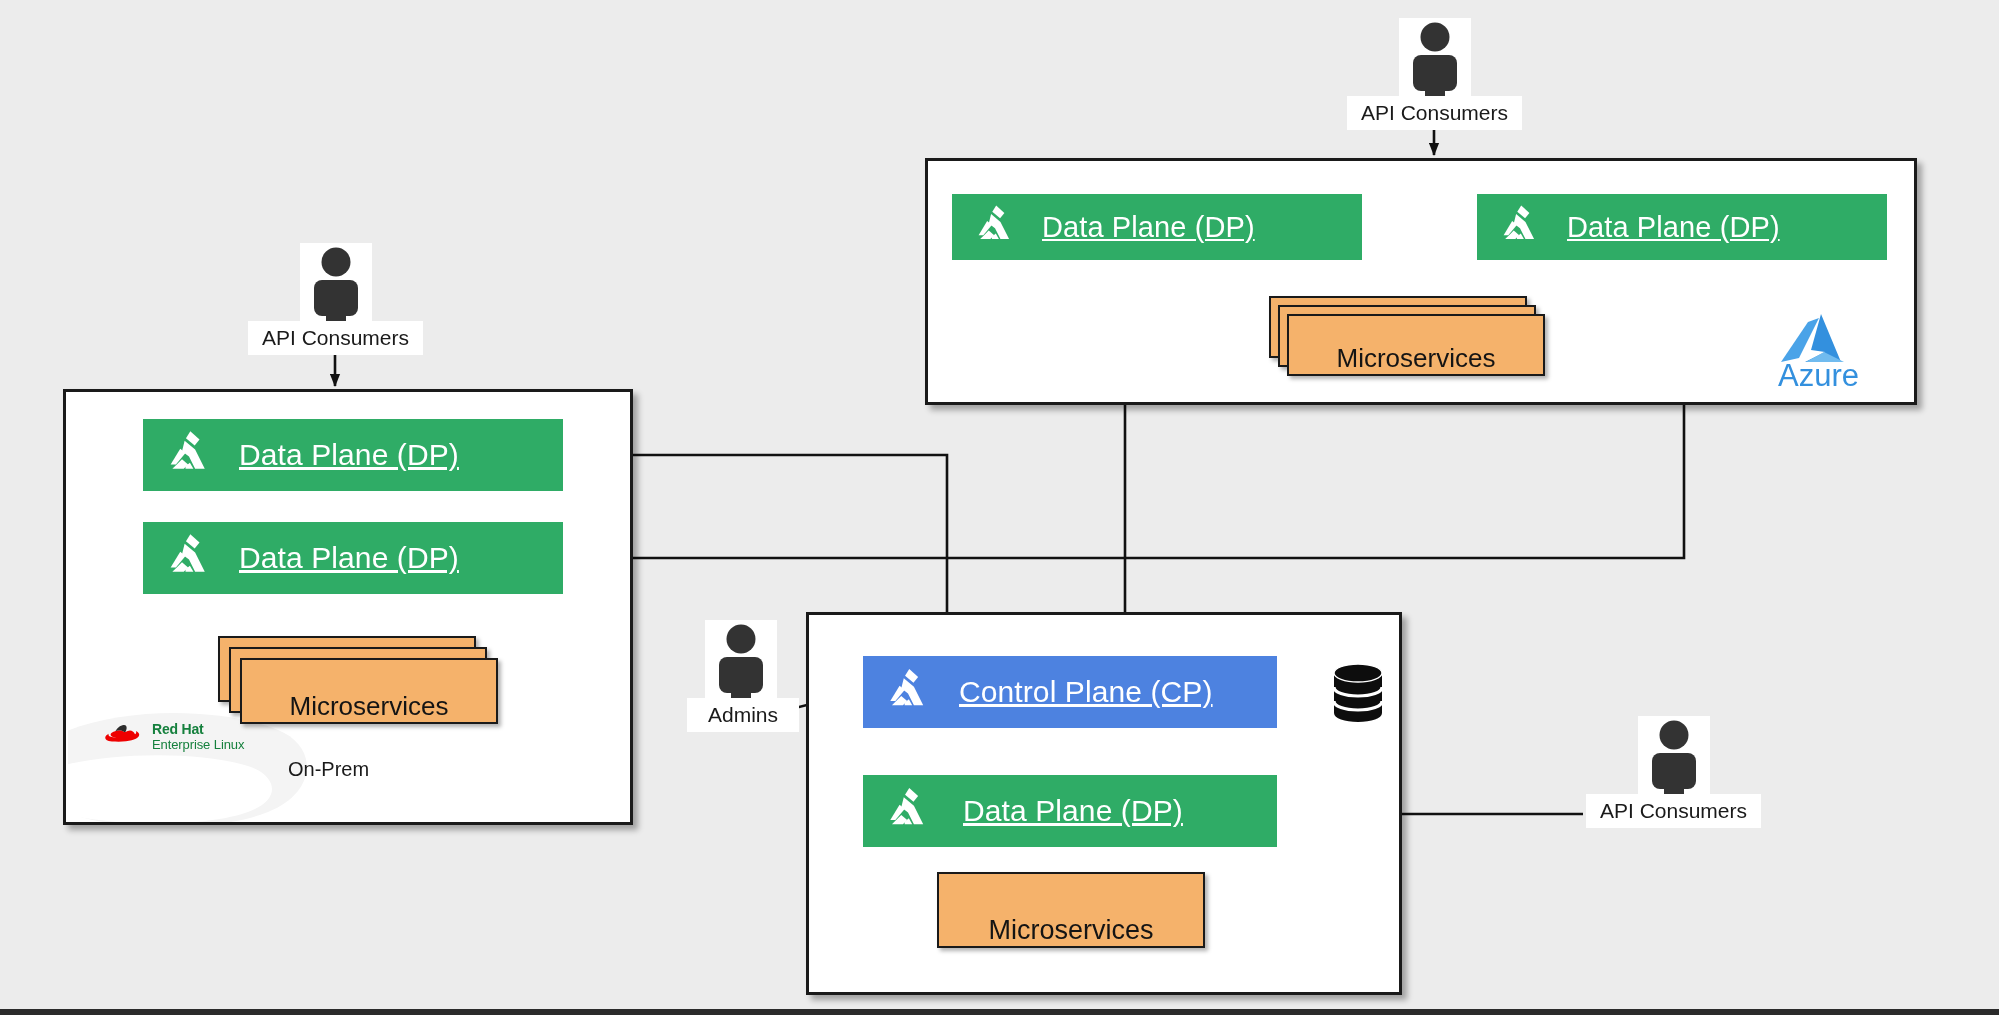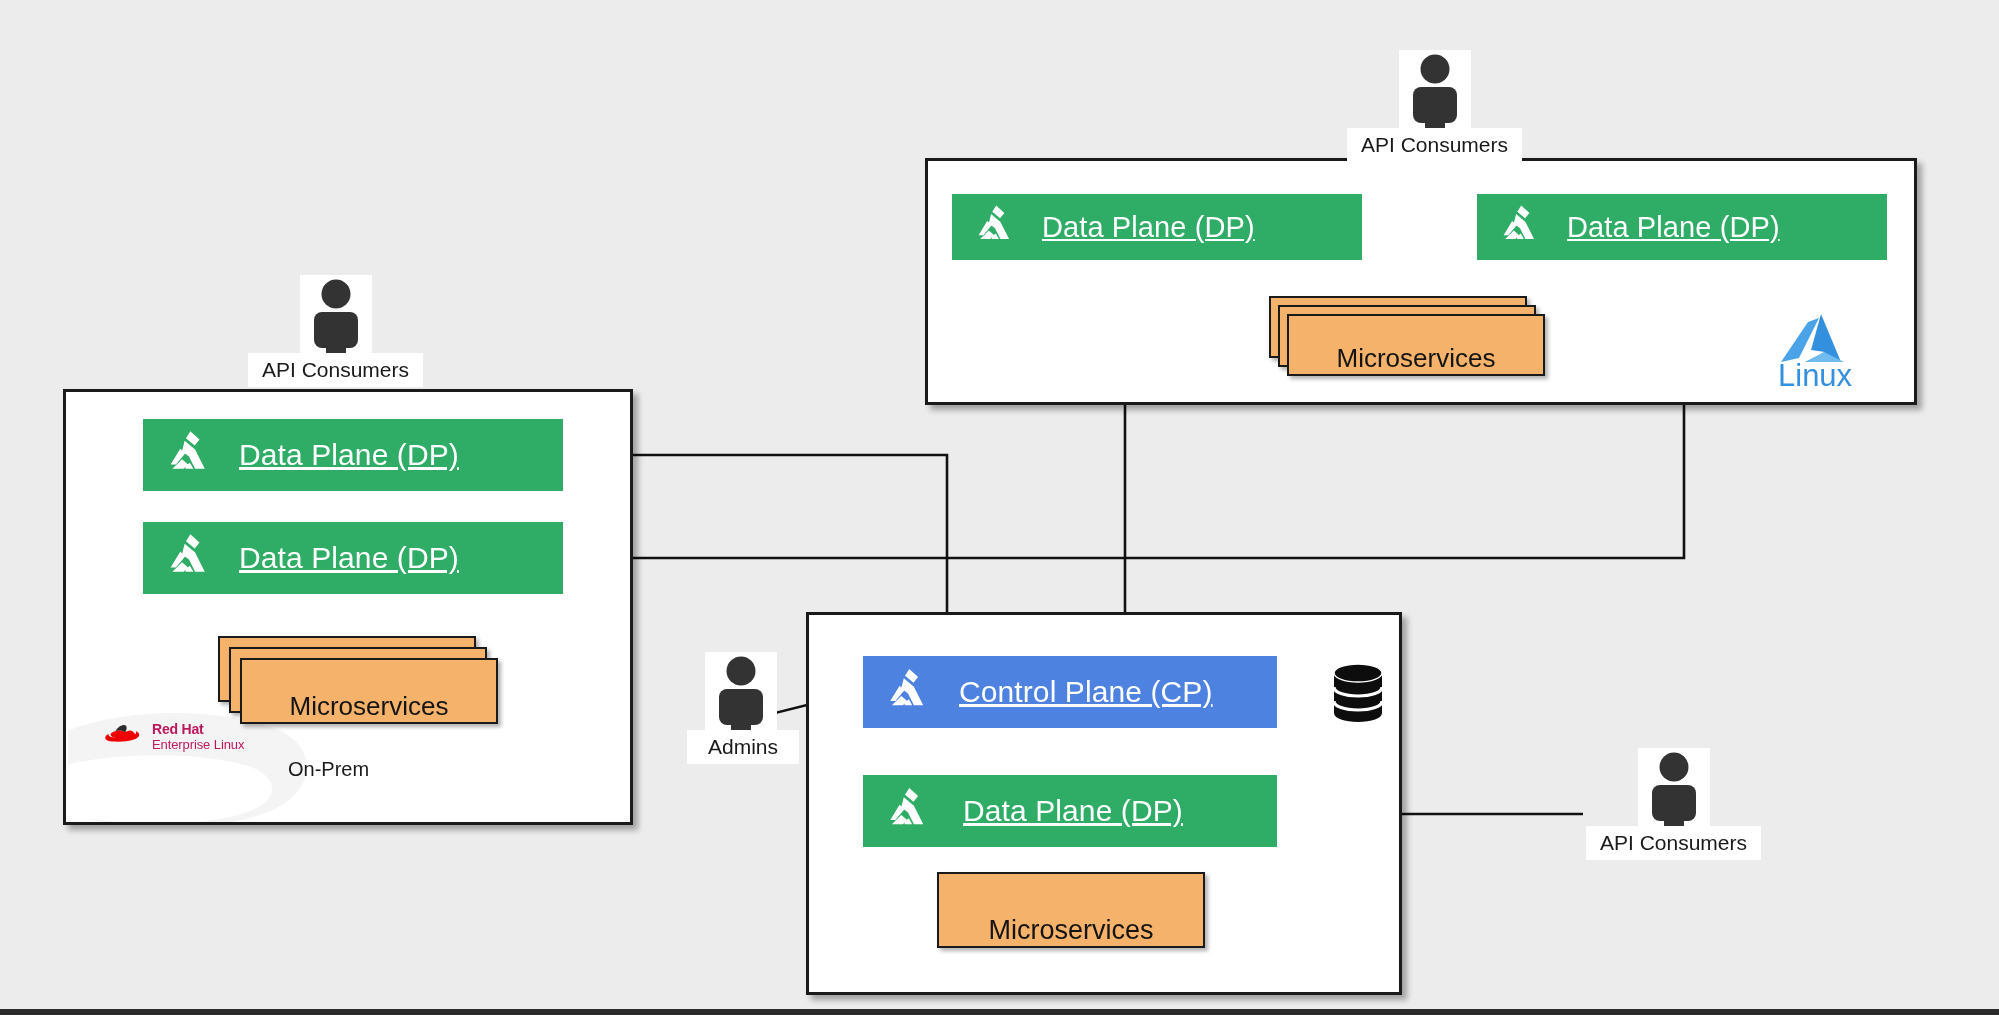--- a/index.html
+++ b/index.html
@@ -65,21 +65,21 @@
     display: flex;
     align-items: flex-end;
     justify-content: center;
   }
   .ms-label {
     color: #141414;
     white-space: nowrap;
   }
 
   
-  .actor { position: absolute; margin-top: 32px; }
+  .actor { position: absolute; }
   .actor .actor-box {
     position: absolute;
     background: #ffffff;
   }
   .actor .actor-label {
     position: absolute;
     background: #ffffff;
     color: #1a1a1a;
     white-space: nowrap;
     text-align: center;
@@ -99,21 +99,21 @@
   .brand { position: absolute; }
   .brand svg { display: block; }
   .azure-word {
     position: absolute;
     color: #3390de;
     font-family: "Liberation Sans", sans-serif;
     white-space: nowrap;
   }
   .rhel-wordmark {
     position: absolute;
-    color: #be185d;
+    color: #15803d;
     white-space: nowrap;
     line-height: 1.12;
   }
   .rhel-wordmark .rh-top { font-weight: 700; letter-spacing: -.2px; }
   .rhel-wordmark .rh-bot { font-weight: 400; letter-spacing: -.1px; }
 
   .zone-caption {
     position: absolute;
     color: #1a1a1a;
     white-space: nowrap;
@@ -259,21 +259,21 @@
     </div>
   </div>
 
   <div class="brand" style="left:1778px; top:312px; width:100px; height:60px;">
     <svg width="86" height="60" viewBox="0 0 86 60" xmlns="http://www.w3.org/2000/svg">
       <path d="M43,2 L63,50 L27,50 L47,40 L33,38 Z" fill="#3390de"></path>
       <path d="M41,6 L21,46 L3,50 L30,10 Z" fill="#4aa3e8"></path>
       <path d="M46,40 L28,50 L66,50 Z" fill="#70bbef"></path>
     </svg>
   </div>
-  <div class="azure-word" style="left:1778px; top:358px; font-size:31px;">Linux</div>
+  <div class="azure-word" style="left:1778px; top:358px; font-size:31px;">Azure</div>
 
   <div class="panel" style="left:806px; top:612px; width:596px; height:383px;"></div>
 
   <div class="node blue" style="left:863px; top:656px; width:414px; height:72px;">
     <span class="kong-icon">
       <svg width="54" height="54" viewBox="0 0 64 64" xmlns="http://www.w3.org/2000/svg">
         <path d="M33.5,7 L44,16.5 L38.5,23.5 L28.5,15 Z" fill="#ffffff"></path>
         <path d="M27,18 L39,28 L50,50 L39,50 L32,36 L24,30 Z" fill="#ffffff"></path>
         <path d="M22,27 L28,32 L17,45 L11,45 Z" fill="#ffffff"></path>
         <path d="M24,39 L31,45 L26,50 L13,50 L18,45 Z" fill="#ffffff"></path>

